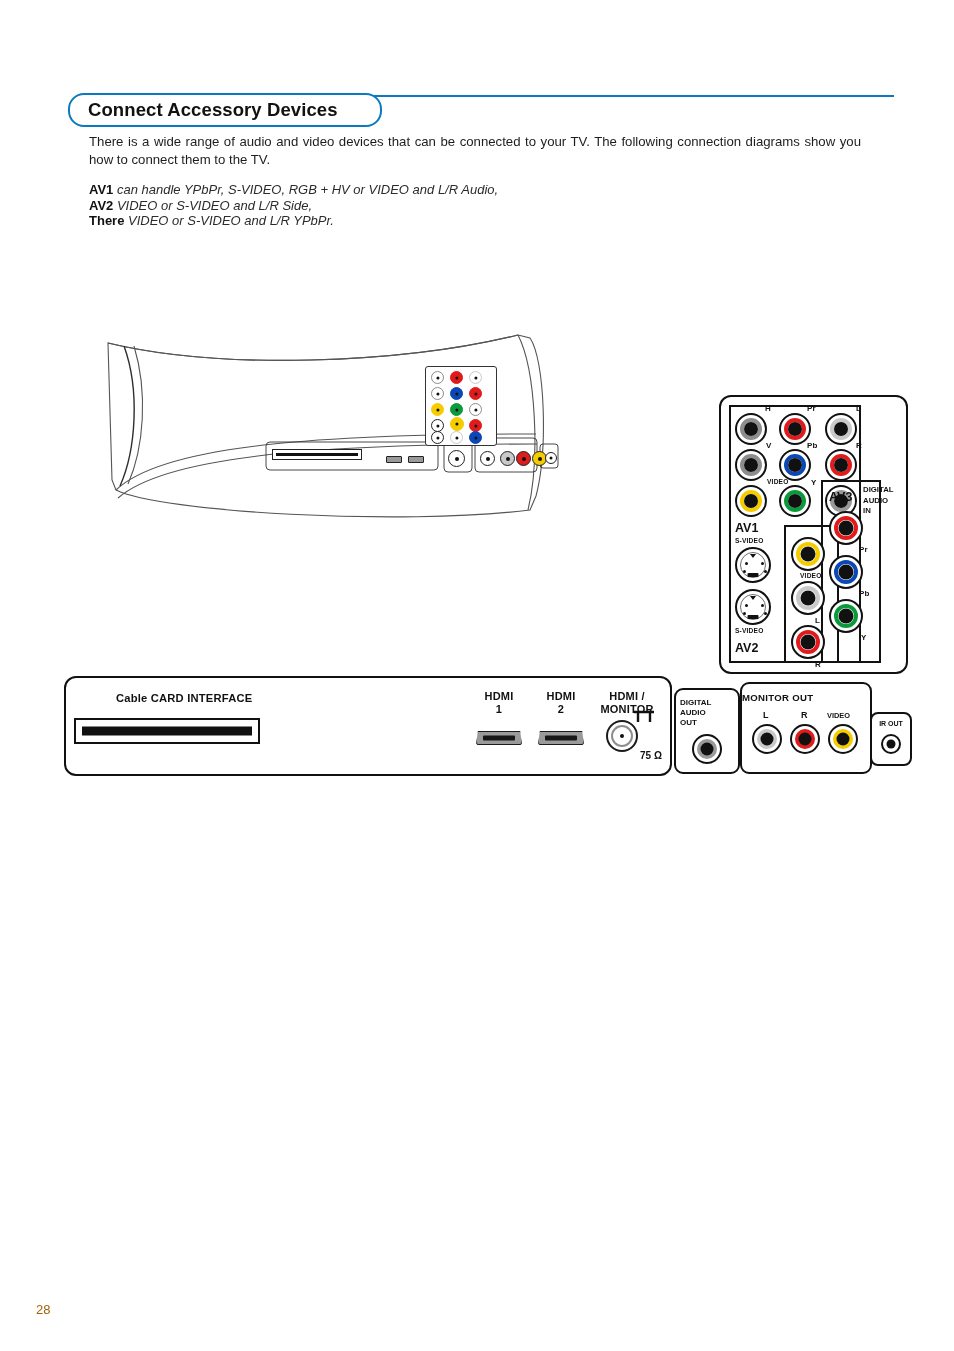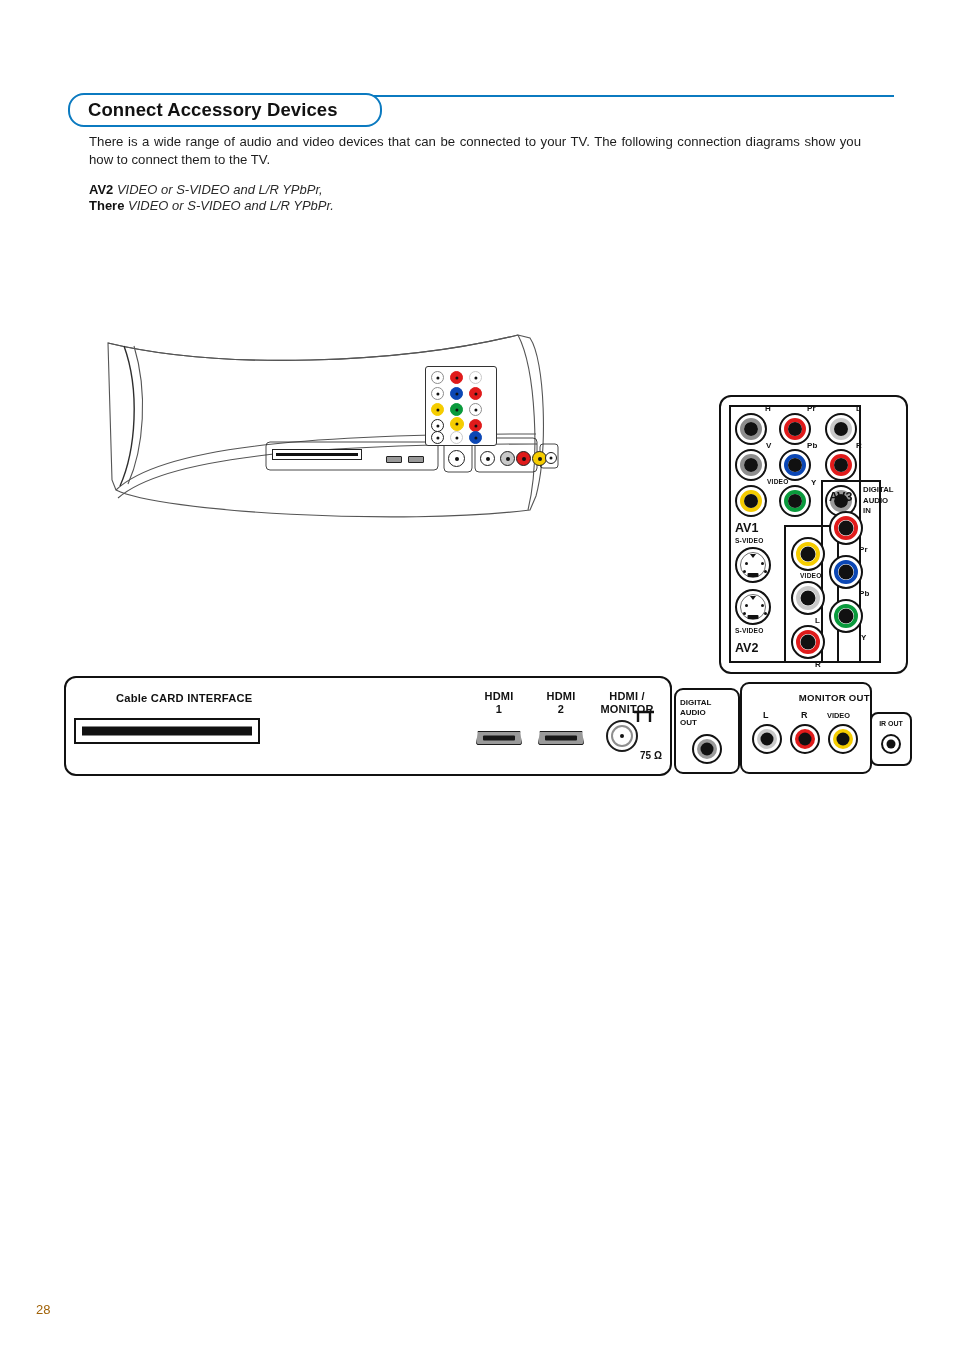--- a/index.html
+++ b/index.html
@@ -117,21 +117,21 @@
     position:absolute;left:4px;top:8px;font-size:8px;font-weight:bold;
     line-height:10px;color:#111;
   }
 
   
   #monitor-module{
     position:absolute;left:740px;top:682px;width:128px;height:88px;
     border:2.2px solid #111;border-radius:9px;background:#fff;
   }
   #monitor-title{
-    position:absolute;left:0;right:0;top:8px;text-align:right;
+    position:absolute;left:0;right:0;top:8px;text-align:left;
     font-size:9.6px;font-weight:bold;letter-spacing:.3px;color:#111;
   }
 
   
   #ir-module{
     position:absolute;left:870px;top:712px;width:38px;height:50px;
     border:2.2px solid #111;border-radius:8px;background:#fff;
   }
   #ir-label{
     position:absolute;left:0;right:0;top:6px;text-align:center;
@@ -190,22 +190,26 @@
 <div id="header-rule"></div>
 
 <div id="page-title-capsule">
   <span id="page-title">Connect Accessory Devices</span>
 </div>
 
 <div id="intro">There is a wide range of audio and video devices that can be connected to your TV. The following connection diagrams show you how to connect them to the TV.</div>
 
 <div id="av-list">
   <div class="row">
+    <b>AV1</b>
+    <span>can handle YPbPr, S-VIDEO, RGB + HV or VIDEO and L/R Audio,</span>
+  </div>
+  <div class="row">
     <b>AV2</b>
-    <span>VIDEO or S-VIDEO and L/R YPbPr,</span>
+    <span>VIDEO or S-VIDEO and L/R Side,</span>
   </div>
   <div class="row">
     <b>There</b>
     <span>VIDEO or S-VIDEO and L/R YPbPr.</span>
   </div>
 </div>
 
 <div id="tv-illustration">
   <svg width="460" height="200" viewBox="0 0 460 200">
     <g fill="none" stroke="#555" stroke-width="1.1">

